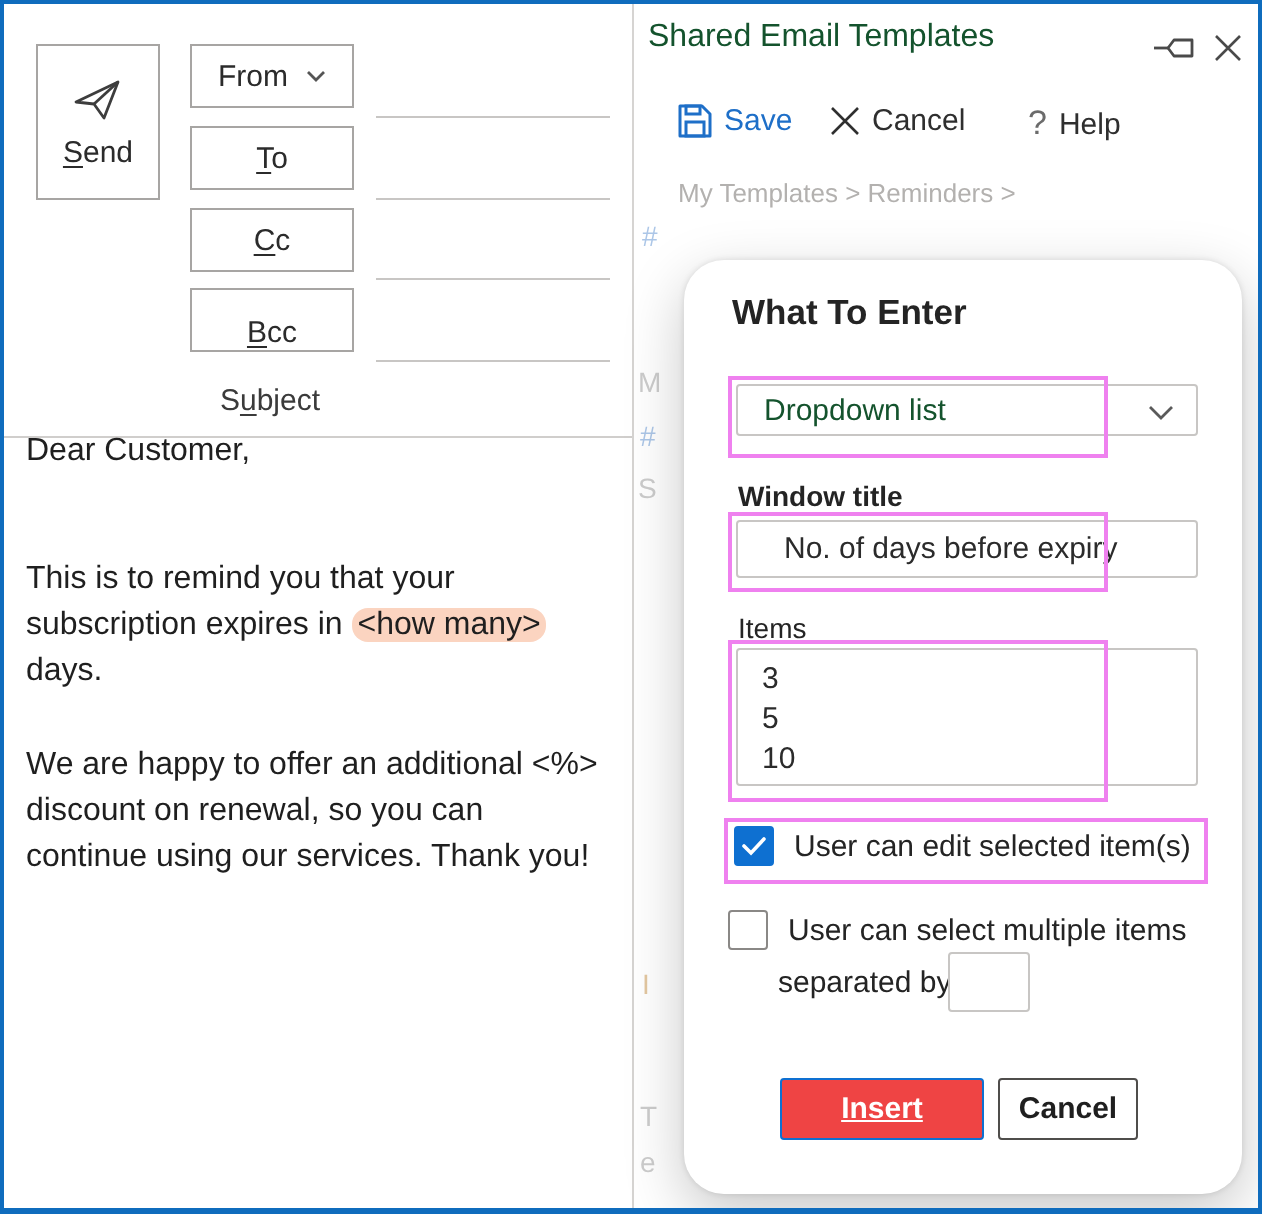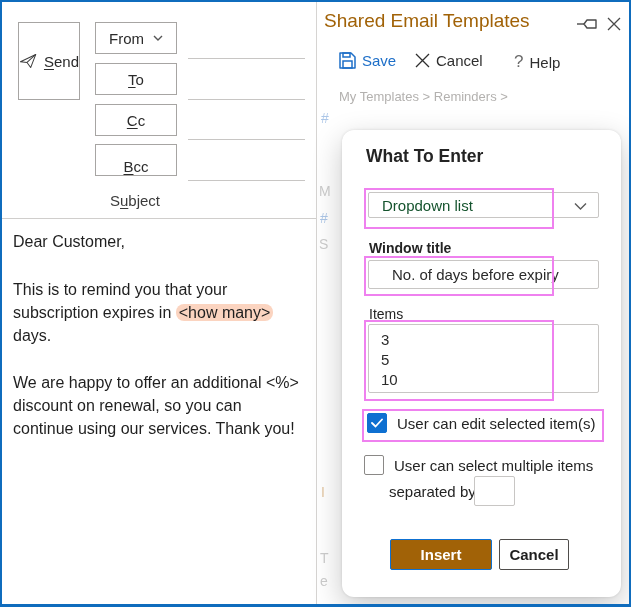--- a/index.html
+++ b/index.html
@@ -4,45 +4,45 @@
 <style>
   html,body{margin:0;padding:0;background:#fff;}
   .window{
     position:relative;width:631px;height:607px;box-sizing:border-box;
     border:solid #0f6cbd;border-width:2px 2px 3px 2px;background:#fff;
     font-family:"Liberation Sans",sans-serif;overflow:hidden;color:#252525;
   }
   
   .divider{position:absolute;left:314px;top:0;width:1px;height:602px;background:#d6d4d2;}
   .send-btn{position:absolute;left:16px;top:20px;width:60px;height:76px;border:1px solid #a7a5a3;
-    display:flex;flex-direction:row;align-items:center;justify-content:center;gap:6px;cursor:default;}
+    display:flex;flex-direction:column;align-items:center;justify-content:center;gap:6px;cursor:default;}
   .send-btn .lbl{font-size:15px;color:#2b2b2b;}
   .field-btn{position:absolute;left:93px;width:80px;height:30px;border:1px solid #a7a5a3;background:#fff;
     display:flex;align-items:center;justify-content:center;font-size:15px;color:#2b2b2b;gap:9px;}
   .u{text-decoration:underline;text-underline-offset:2px;}
   .field-line{position:absolute;left:186px;width:117px;height:1px;background:#c8c6c4;}
   .subject-lbl{position:absolute;left:93px;top:190px;width:80px;text-align:center;font-size:15px;color:#3b3b3b;}
   .hdr-sep{position:absolute;left:0;top:216px;width:314px;height:1px;background:#d0cecc;}
   .body-text{position:absolute;left:11px;width:296px;font-size:16px;line-height:23px;color:#1f1f1f;}
   .hl{background:#fbd4c0;border-radius:8px;padding:0 3px;}
   
-  .pane-title{position:absolute;left:322px;top:8px;font-size:19px;color:#a16207;}
+  .pane-title{position:absolute;left:322px;top:8px;font-size:16px;color:#14532d;}
   .icon-btn{position:absolute;display:flex;align-items:center;justify-content:center;cursor:default;}
   .toolbar-item{position:absolute;top:50px;display:flex;align-items:center;gap:6px;font-size:15px;}
   .toolbar-item.save{left:337px;color:#1e6fc8;}
   .toolbar-item.cancel{left:413px;color:#2f2f2f;}
   .toolbar-item.help{left:512px;color:#2f2f2f;}
   .qmark{font-size:17px;color:#6b6b6b;}
   .breadcrumb{position:absolute;left:337px;top:87px;font-size:13px;color:#b3b1af;}
   .frag{position:absolute;opacity:.5;font-size:14px;}
   .frag.blue{color:#5b8fd0;}
   .frag.gray{color:#9a9a9a;}
   .frag.orange{color:#c89045;}
   
-  .dialog{position:absolute;left:340px;top:128px;width:279px;height:467px;background:#fff;border-radius:12px;
+  .dialog{position:absolute;left:340px;top:128px;width:279px;height:467px;background:#fff;border-radius:20px;
     box-shadow:0 10px 30px rgba(0,0,0,.22),0 0 3px rgba(0,0,0,.12);z-index:5;}
   .dlg-title{position:absolute;left:24px;top:16px;font-size:17.5px;font-weight:bold;color:#242424;}
   .select{position:absolute;left:26px;top:62px;width:231px;height:26px;border:1px solid #c8c6c4;border-radius:2px;
     display:flex;align-items:center;font-size:15px;color:#14532d;padding-left:13px;box-sizing:border-box;background:#fff;}
   .select .chev{position:absolute;right:11px;top:9px;}
   .dlg-label{position:absolute;left:27px;font-size:14px;color:#242424;}
   .text-input{position:absolute;left:26px;width:231px;height:29px;border:1px solid #c8c6c4;border-radius:2px;
     font-size:15px;color:#2b2b2b;padding:0 0 0 23px;box-sizing:border-box;font-family:"Liberation Sans",sans-serif;background:#fff;outline:none;}
   .items-area{position:absolute;left:26px;top:194px;width:231px;height:69px;border:1px solid #c8c6c4;border-radius:2px;
     font-size:15px;line-height:20px;color:#2b2b2b;padding:5px 0 0 12px;box-sizing:border-box;resize:none;
@@ -51,21 +51,21 @@
   .checkrow{position:absolute;display:flex;align-items:center;gap:10px;font-size:15px;color:#242424;}
   .checkbox{width:20px;height:20px;border:1px solid #8a8886;border-radius:2px;box-sizing:border-box;background:#fff;
     display:flex;align-items:center;justify-content:center;flex:0 0 auto;}
   .checkbox svg{display:none;}
   .checkbox.checked{background:#0e70d1;border-color:#0e70d1;}
   .checkbox.checked svg{display:block;}
   .sep-input{position:absolute;left:132px;top:346px;width:41px;height:30px;border:1px solid #c8c6c4;border-radius:2px;
     box-sizing:border-box;font-size:15px;text-align:center;font-family:"Liberation Sans",sans-serif;outline:none;}
   .btn{position:absolute;top:409px;height:31px;border-radius:2px;font-size:15px;display:flex;align-items:center;
     justify-content:center;box-sizing:border-box;cursor:default;font-family:"Liberation Sans",sans-serif;}
-  .btn.primary{left:48px;width:102px;background:#a16207;color:#fff;font-weight:bold;border:1px solid #0e70d1;}
+  .btn.primary{left:48px;width:102px;background:#ef4444;color:#fff;font-weight:bold;border:1px solid #0e70d1;text-decoration:underline;}
   .btn.secondary{left:157px;width:70px;background:#fff;color:#1f1f1f;border:1px solid #4f4d4b;font-weight:600;}
 </style>
 </head>
 <body>
 
 <div class="window">
 
   <div class="send-btn">
     <svg width="26" height="24" viewBox="0 0 26 24">
       <path d="M2 13 L23 3 L16 21 L11 14 Z" fill="none" stroke="#3d3d3d" stroke-width="1.4" stroke-linejoin="round"></path>
@@ -91,21 +91,21 @@
   </div>
 
   <div class="field-line" style="top:56px;"></div>
   <div class="field-line" style="top:97px;"></div>
   <div class="field-line" style="top:137px;"></div>
   <div class="field-line" style="top:178px;"></div>
 
   <div class="subject-lbl"><span>S</span><span class="u">u</span><span>bject</span></div>
   <div class="hdr-sep"></div>
 
-  <div class="body-text" style="top:228px;">
+  <div class="body-text" style="top:212px;">
     <span>Dear Customer,</span>
   </div>
   <div class="body-text" style="top:276px;">
     <span>This is to remind you that your</span><br>
     <span>subscription expires in </span><span class="hl">&lt;how many&gt;</span><br>
     <span>days.</span>
   </div>
   <div class="body-text" style="top:369px;">
     <span>We are happy to offer an additional &lt;%&gt;</span><br>
     <span>discount on renewal, so you can</span><br>

